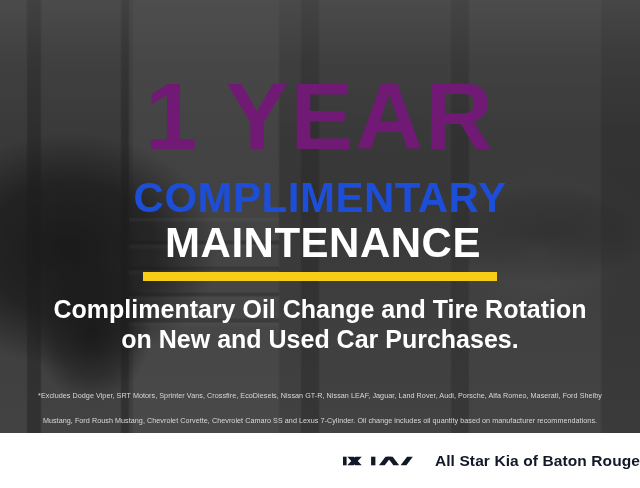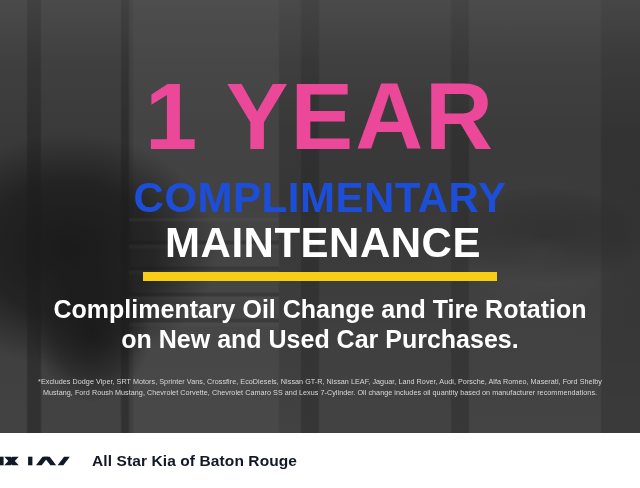--- a/index.html
+++ b/index.html
@@ -107,21 +107,21 @@
 
   .headline-year {
     position: absolute;
     top: 70px;
     left: 0;
     right: 0;
     font-size: 94px;
     line-height: 94px;
     font-weight: bold;
     letter-spacing: 2px;
-    color: #ec4899;
+    color: #701a75;
   }
 
   .headline-sub1 {
     position: absolute;
     top: 177px;
     left: 0;
     right: 0;
     font-size: 42px;
     line-height: 42px;
     font-weight: bold;
@@ -167,34 +167,34 @@
     top: 377px;
     left: 18px;
     right: 18px;
     font-size: 7.2px;
     line-height: 10.5px;
     color: #d9d9d9;
     text-align: center;
     letter-spacing: 0.05px;
   }
   .disclaimer p {
-    margin: 0;
+    margin: 14px;
   }
 
   
   .footer {
     position: absolute;
     left: 0;
     top: 433px;
     width: 640px;
     height: 55px;
     background: #ffffff;
     display: flex;
     align-items: center;
-    justify-content: flex-start;
+    justify-content: flex-end;
   }
 
   .footer-inner {
     display: flex;
     align-items: center;
     gap: 20px;
   }
 
   .kia-logo {
     display: block;

